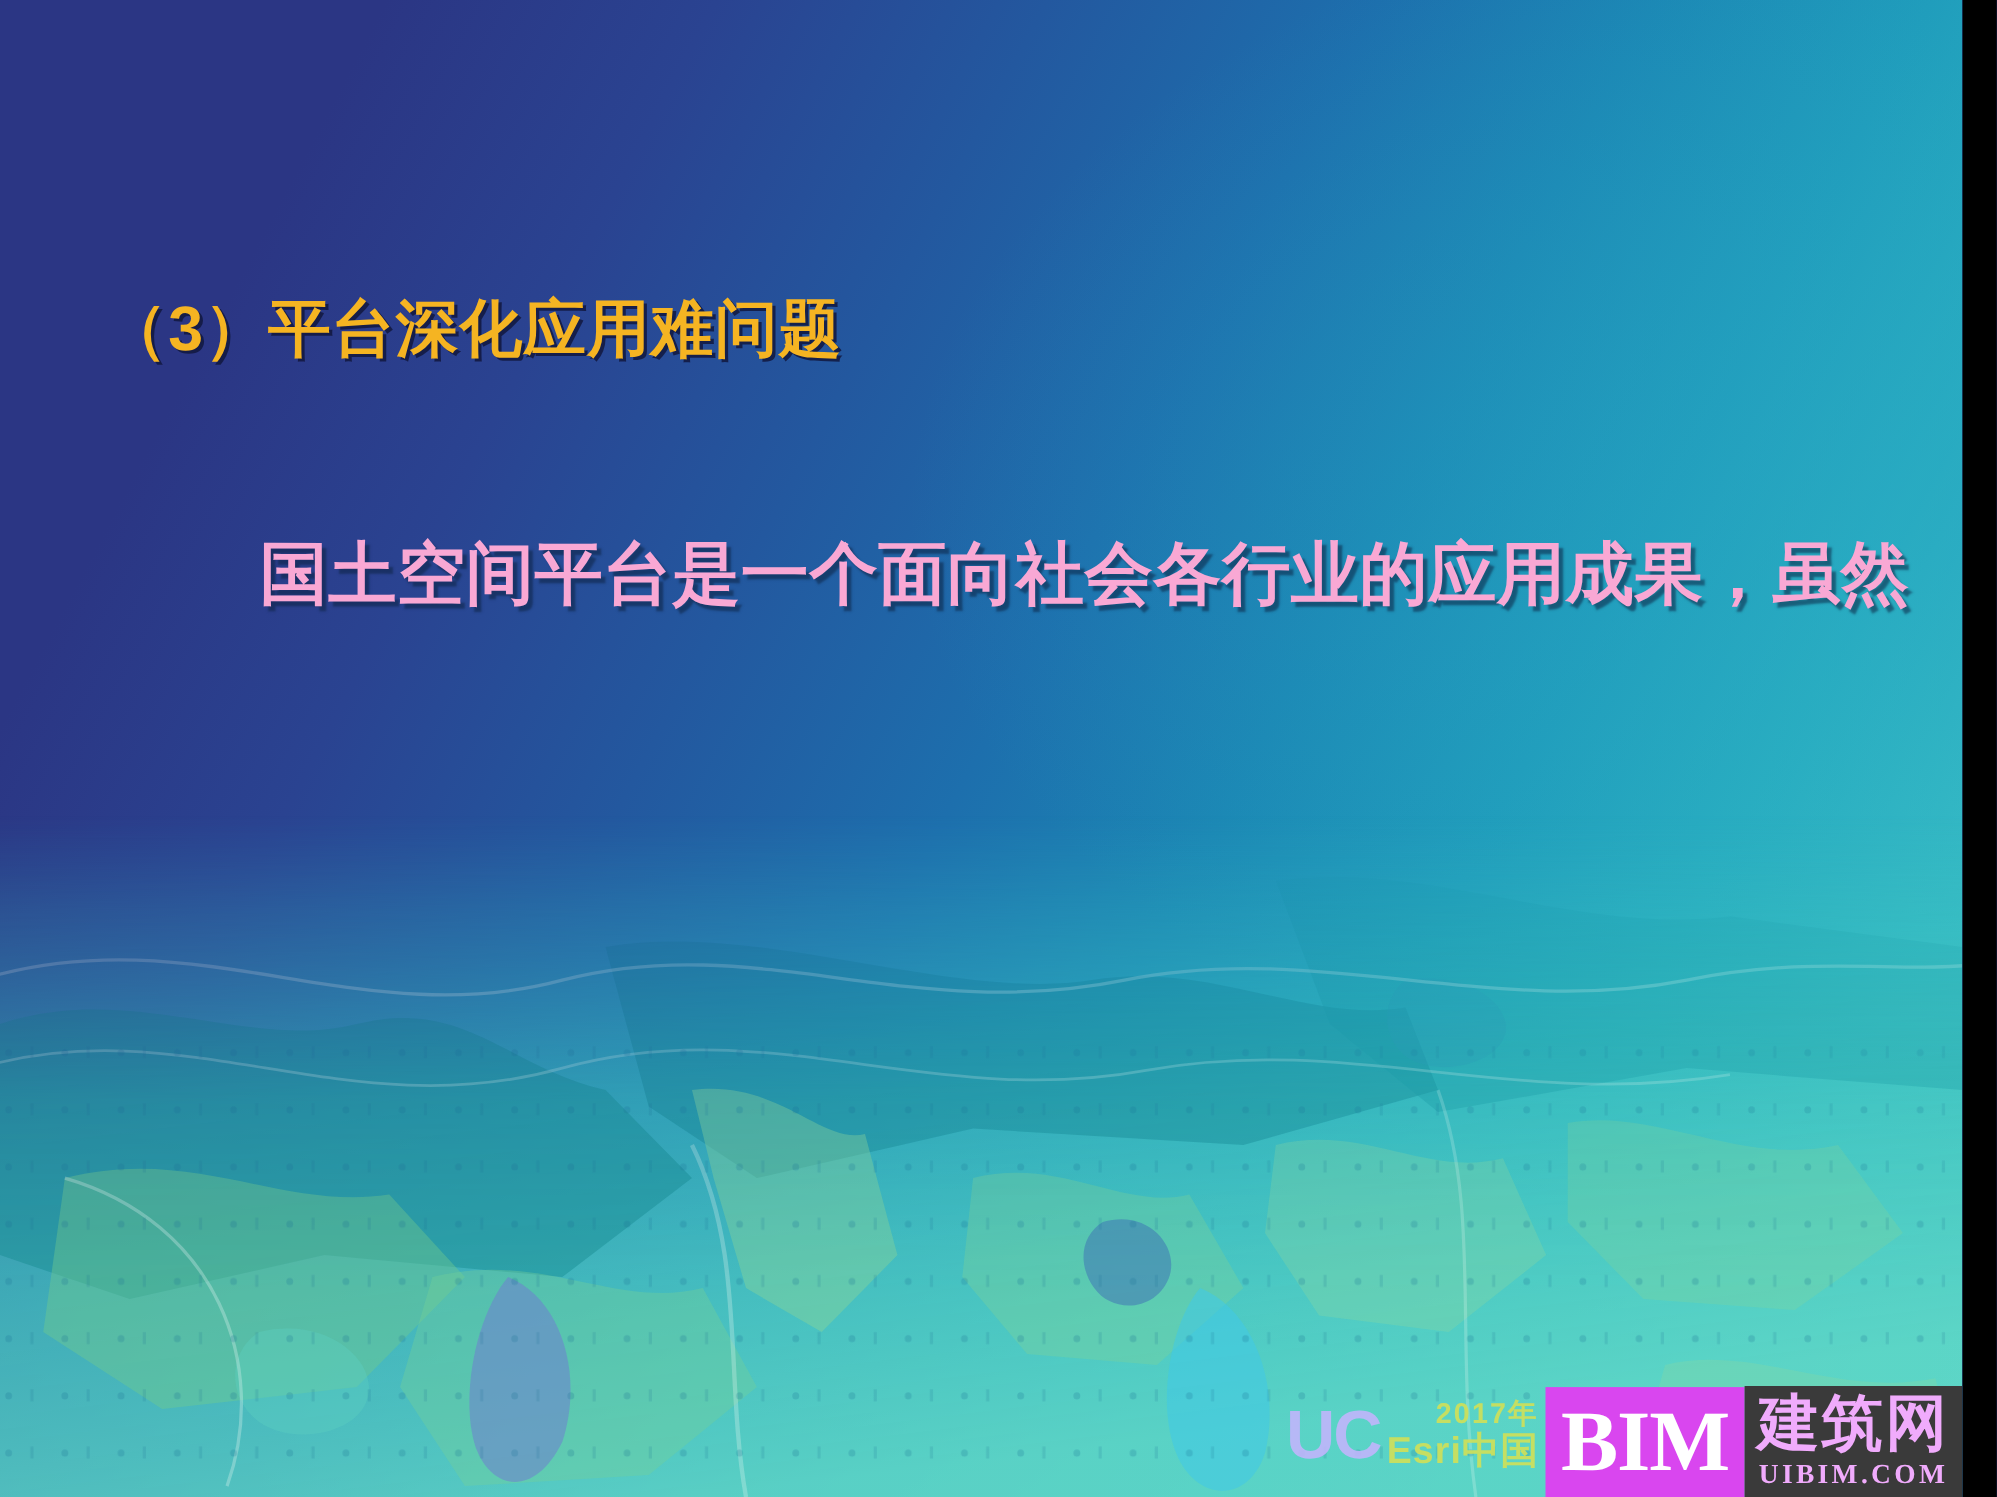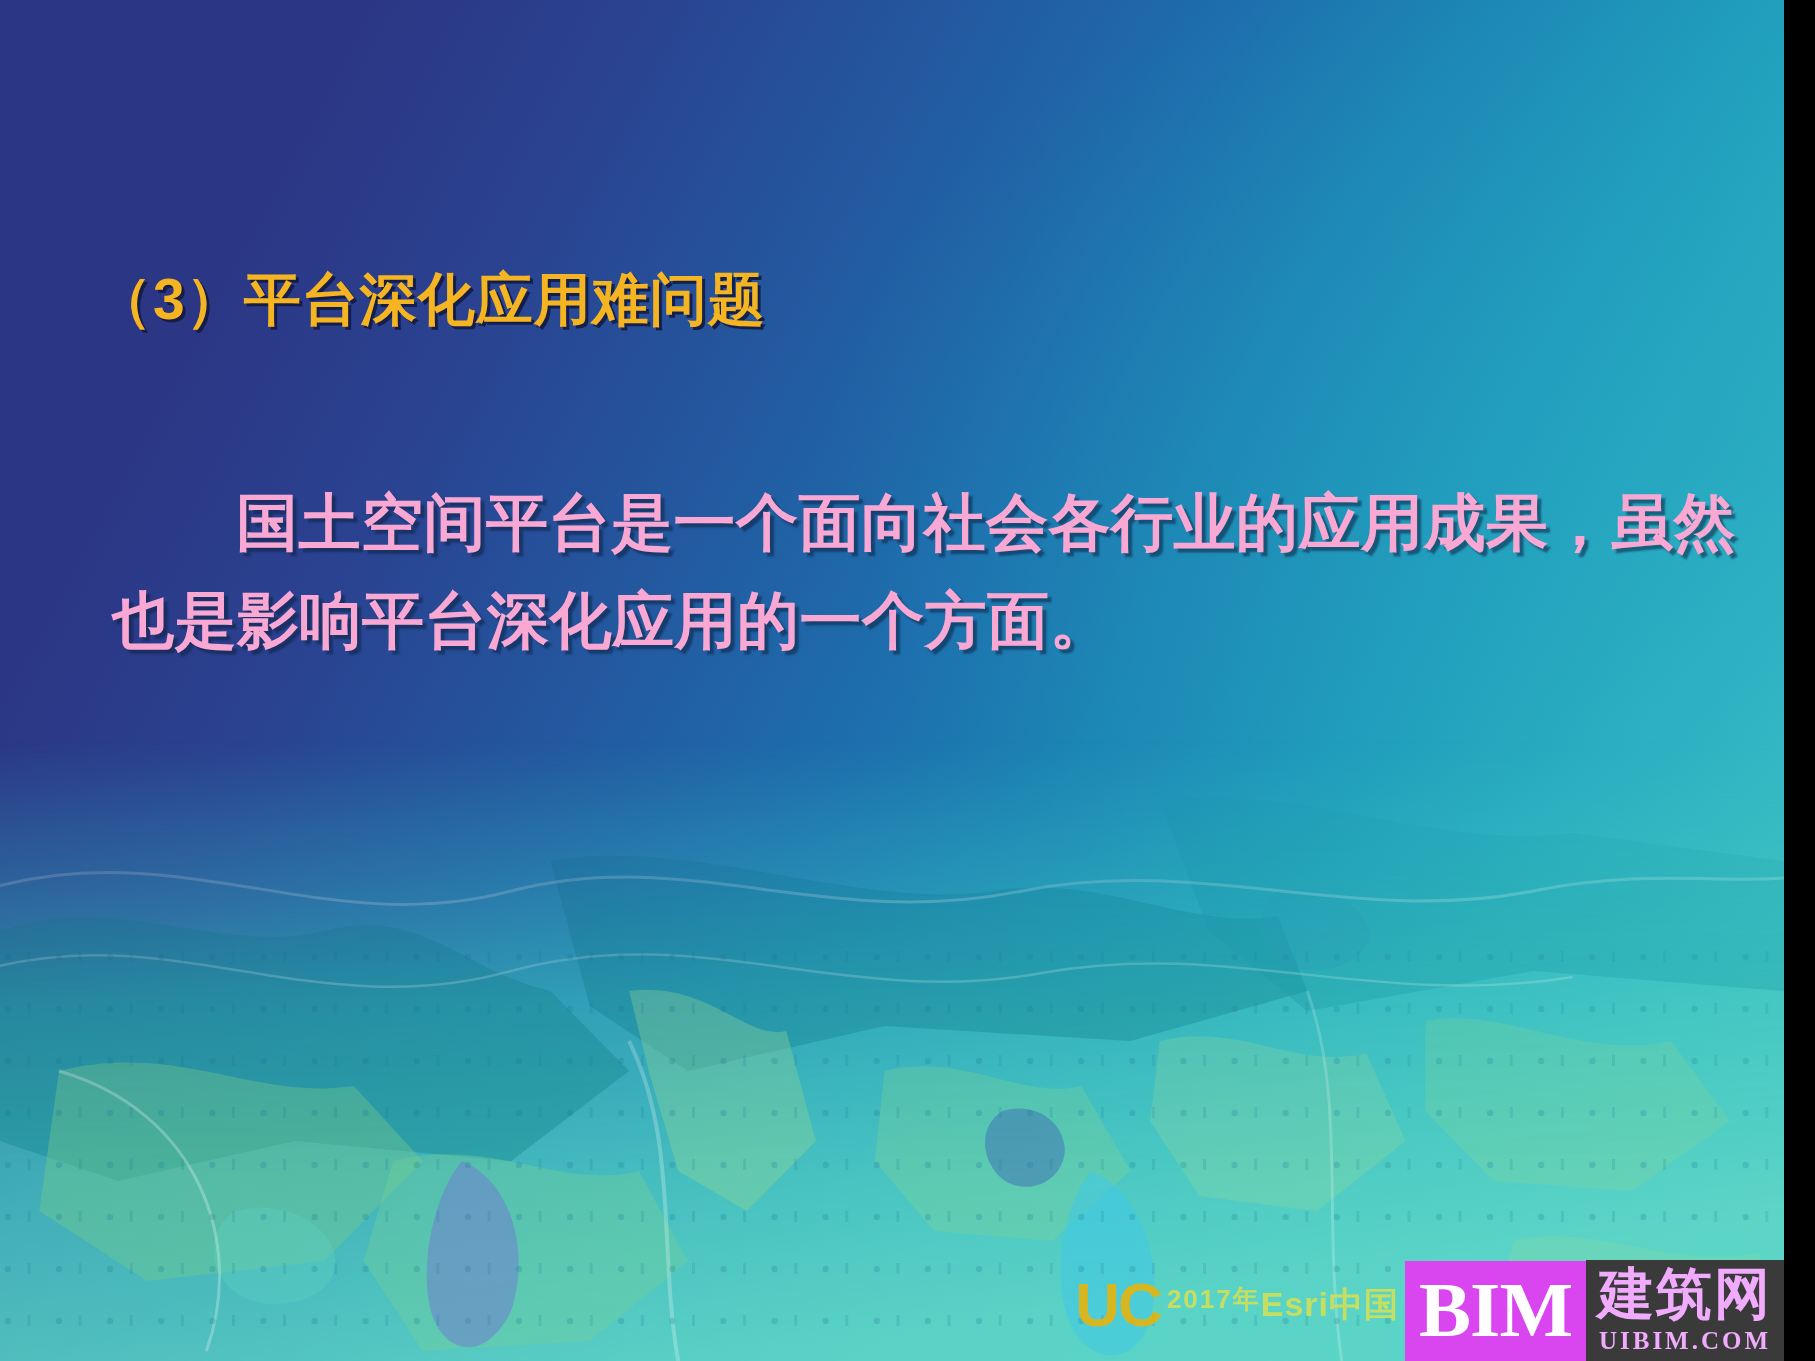--- a/index.html
+++ b/index.html
@@ -102,33 +102,34 @@
   .uc-logo {
     display: flex;
     align-items: center;
     height: 96px;
     padding: 0 6px 8px 0;
     opacity: 0.92;
   }
   .uc-mark {
     font-size: 62px;
     font-weight: bold;
-    color: #eab308;
+    color: #c4b5fd;
     letter-spacing: -2px;
     line-height: 0.9;
     margin-right: 6px;
     opacity: 0.95;
   }
   .uc-sub {
     display: flex;
-    flex-direction: row;
+    flex-direction: column;
     justify-content: center;
     color: #cfe05a;
     font-weight: bold;
     line-height: 1.15;
+    align-items: flex-end;
   }
   .uc-sub .uc-year { font-size: 26px; letter-spacing: 2px; }
   .uc-sub .uc-org  { font-size: 34px; letter-spacing: 1px; }
 
   .bim-box {
     background: #d946ef;
     color: #ffffff;
     font-size: 78px;
     font-weight: bold;
     line-height: 1;
@@ -210,21 +211,20 @@
       <path d="M1330,250 C1370,360 1345,480 1365,620" fill="none" stroke="#e2f6ee" stroke-width="3" opacity="0.25"></path>
 
       <rect x="0" y="180" width="1815" height="440" fill="url(#dots)" opacity="0.55"></rect>
     </svg>
   </div>
 
   <div id="title">（3）平台深化应用难问题</div>
 
   <div id="body-text">
     <div class="line first">国土空间平台是一个面向社会各行业的应用成果，虽然</div>
-    <div class="line">也是影响平台深化应用的一个方面。</div>
   </div>
 
   <div id="watermark">
 
     <div class="uc-logo">
       <span class="uc-mark">UC</span>
       <span class="uc-sub">
         <span class="uc-year">2017年</span>
         <span class="uc-org">Esri中国</span>
       </span>

